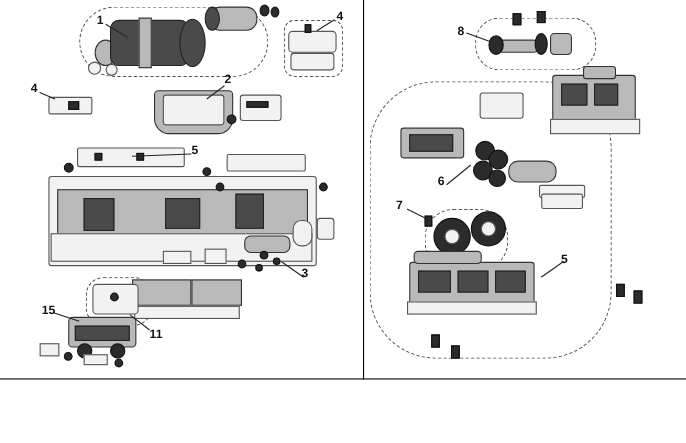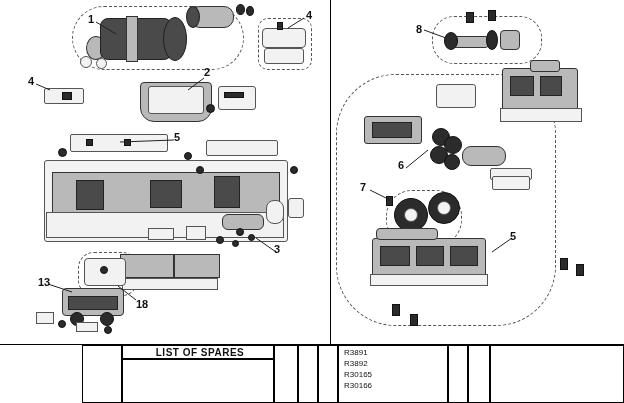--- a/index.html
+++ b/index.html
@@ -174,36 +174,17 @@
   <div class="num" style="left:88px;top:14px;">1</div>
   <div class="num" style="left:306px;top:10px;">4</div>
   <div class="num" style="left:416px;top:24px;">8</div>
   <div class="num" style="left:204px;top:67px;">2</div>
   <div class="num" style="left:28px;top:76px;">4</div>
   <div class="num" style="left:174px;top:132px;">5</div>
   <div class="num" style="left:398px;top:160px;">6</div>
   <div class="num" style="left:360px;top:182px;">7</div>
   <div class="num" style="left:510px;top:231px;">5</div>
   <div class="num" style="left:274px;top:244px;">3</div>
-  <div class="num" style="left:38px;top:277px;">13</div>
-  <div class="num" style="left:136px;top:299px;">18</div>
+  <div class="num" style="left:38px;top:277px;">15</div>
+  <div class="num" style="left:136px;top:299px;">11</div>
 
-  <div class="tbl">
-    <div class="cell" style="left:82px;top:0;width:40px;height:58px;"></div>
-    <div class="cell" style="left:122px;top:0;width:152px;height:14px;"></div>
-    <div class="cell" style="left:122px;top:14px;width:152px;height:44px;"></div>
-    <div class="cell" style="left:274px;top:0;width:24px;height:58px;"></div>
-    <div class="cell" style="left:298px;top:0;width:20px;height:58px;"></div>
-    <div class="cell" style="left:318px;top:0;width:20px;height:58px;"></div>
-    <div class="cell" style="left:338px;top:0;width:110px;height:58px;"></div>
-    <div class="cell" style="left:448px;top:0;width:20px;height:58px;"></div>
-    <div class="cell" style="left:468px;top:0;width:22px;height:58px;"></div>
-    <div class="cell" style="left:490px;top:0;width:134px;height:58px;"></div>
-
-    <div class="spares-title" style="left:130px;top:2px;width:140px;text-align:center;">LIST OF SPARES</div>
-
-    <div class="codes" style="left:344px;top:2px;">R3891</div>
-    <div class="codes" style="left:344px;top:13px;">R3892</div>
-    <div class="codes" style="left:344px;top:24px;">R30165</div>
-    <div class="codes" style="left:344px;top:35px;">R30166</div>
-  </div>
 
 </div>
 
 </body></html>

